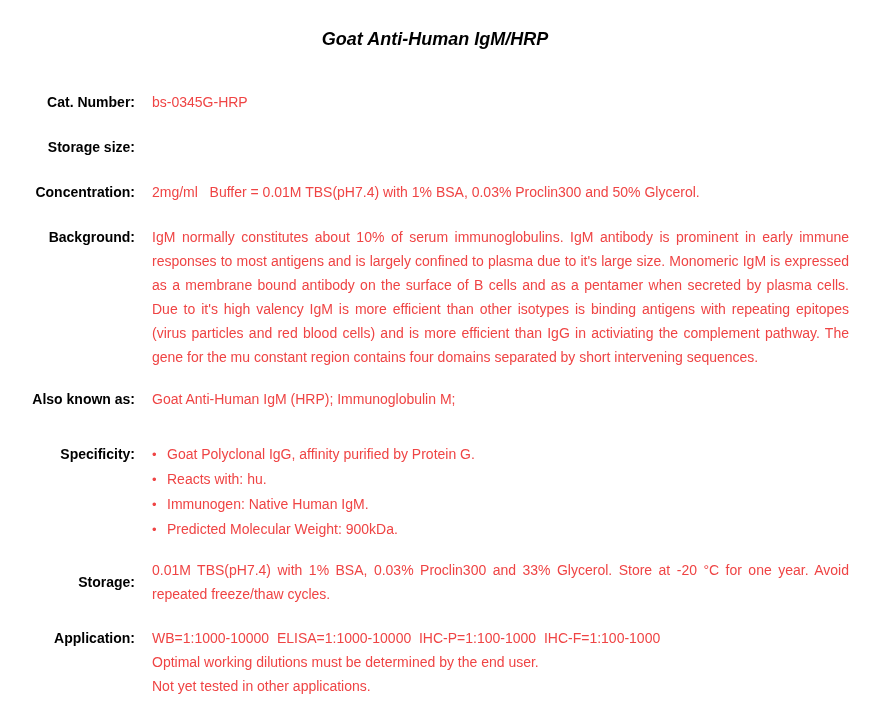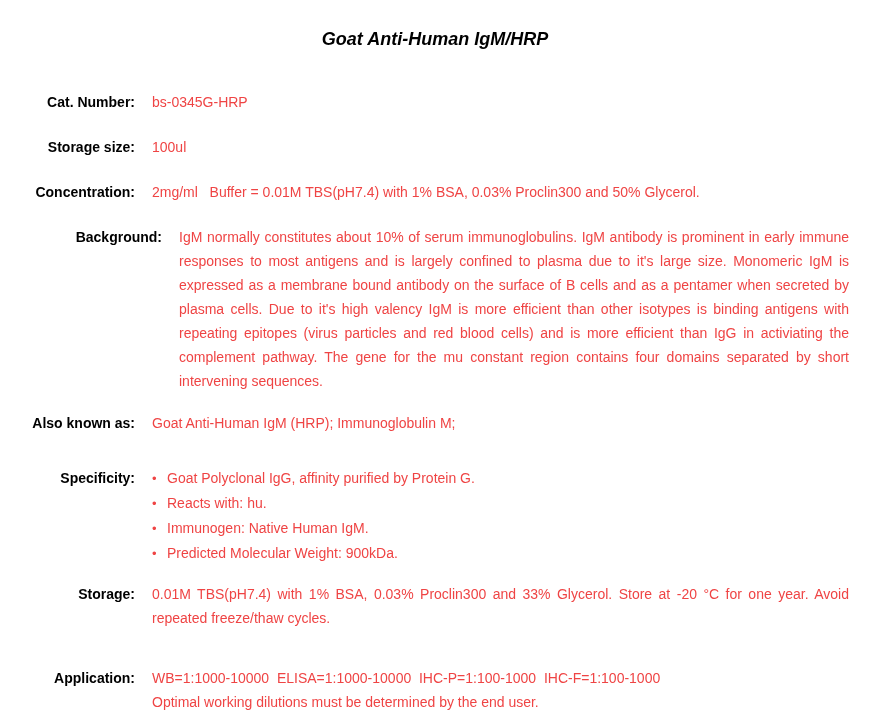--- a/index.html
+++ b/index.html
@@ -44,24 +44,24 @@
     margin-left: 17px;
     margin-right: 21px;
     font-size: 14px;
     line-height: 24px;
     color: #ef4444;
   }
   .justify { text-align: justify; }
   .pre { white-space: pre-wrap; }
 
   .mb-21 { margin-bottom: 21px; }
-  .mb-18 { margin-bottom: 18px; padding-left: 27px; }
+  .mb-18 { margin-bottom: 18px; }
   .mb-23 { margin-bottom: 31px; }
   .mb-16 { margin-bottom: 16px; }
-  .mb-20 { margin-bottom: 36px; }
+  .mb-20 { margin-bottom: 20px; align-items: center; }
 
   ul.bullets {
     list-style: none;
     margin: 0;
     padding: 0;
   }
   ul.bullets li {
     display: flex;
     line-height: 25px;
   }
@@ -83,21 +83,20 @@
 
   <div class="rows">
 
     <div class="row mb-21">
       <div class="label">Cat. Number:</div>
       <div class="value">bs-0345G-HRP</div>
     </div>
 
     <div class="row mb-21">
       <div class="label">Storage size:</div>
-      <div class="value">100ul</div>
     </div>
 
     <div class="row mb-21">
       <div class="label">Concentration:</div>
       <div class="value pre">2mg/ml   Buffer = 0.01M TBS(pH7.4) with 1% BSA, 0.03% Proclin300 and 50% Glycerol.</div>
     </div>
 
     <div class="row mb-18">
       <div class="label">Background:</div>
       <div class="value justify">IgM normally constitutes about 10% of serum immunoglobulins. IgM antibody is prominent in early immune responses to most antigens and is largely confined to plasma due to it's large size. Monomeric IgM is expressed as a membrane bound antibody on the surface of B cells and as a pentamer when secreted by plasma cells. Due to it's high valency IgM is more efficient than other isotypes is binding antigens with repeating epitopes (virus particles and red blood cells) and is more efficient than IgG in activiating the complement pathway. The gene for the mu constant region contains four domains separated by short intervening sequences.</div>

